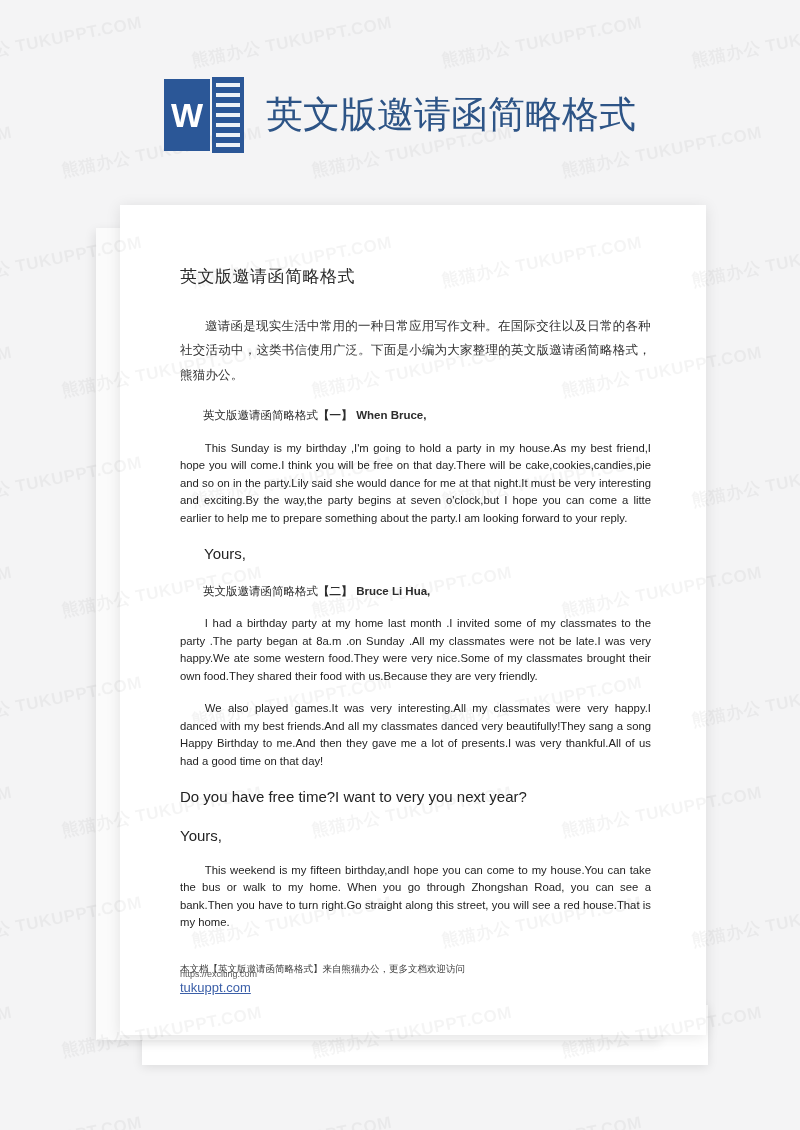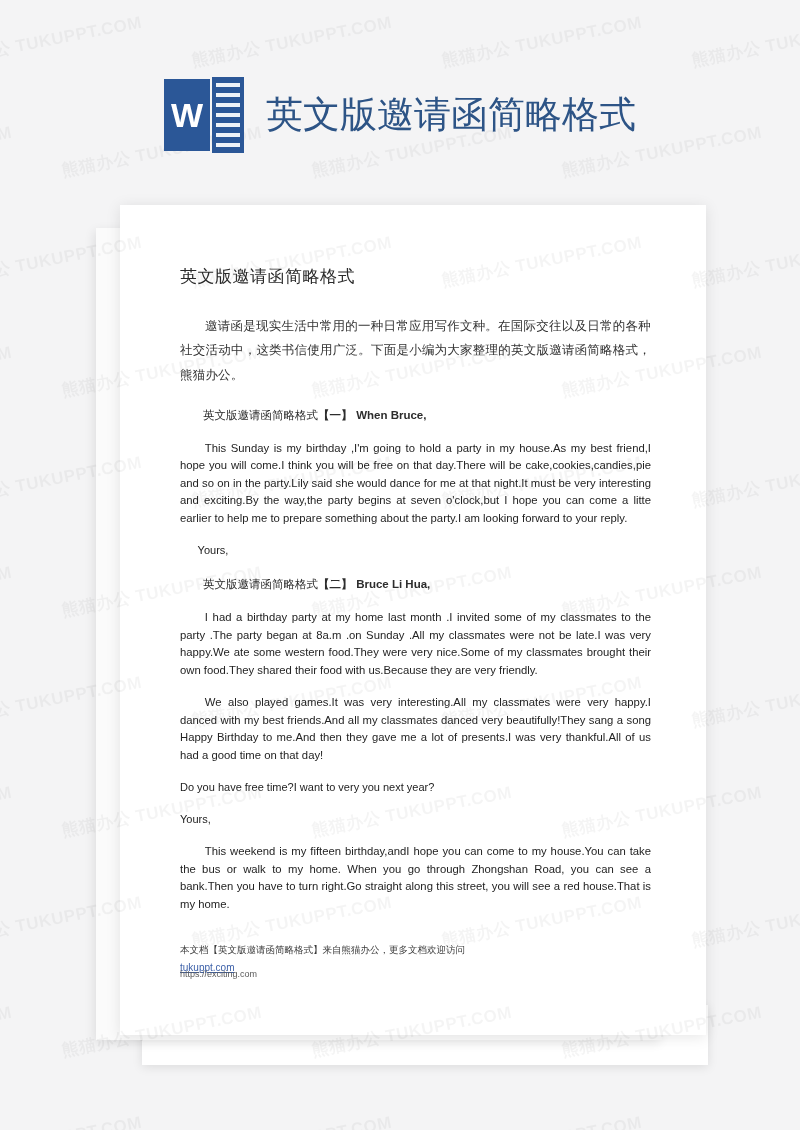--- a/index.html
+++ b/index.html
@@ -94,34 +94,34 @@
     font-family:"Liberation Sans","DejaVu Sans",sans-serif;
     font-weight:bold; font-size:11.5px;
   }
   .en-para{
     font-family:"Liberation Sans","DejaVu Sans",sans-serif;
     font-size:11.3px; line-height:1.55; color:#232323;
     text-align:justify; text-indent:2.2em; margin-bottom:15px;
   }
   .en-line{
     font-family:"Liberation Sans","DejaVu Sans",sans-serif;
-    font-size:11px; line-height:1.55; color:#232323;
+    font-size:15px; line-height:1.55; color:#232323;
     margin-bottom:15px;
   }
   .en-line.indent{ text-indent:1.6em; }
 
   .footer-note{
     margin-top:29px;
     font-family:"DejaVu Serif","Liberation Serif",serif;
     font-size:9.5px; line-height:1.75; color:#3a3a3a;
   }
   .footer-link{
     display:inline-block;
     font-family:"Liberation Sans","DejaVu Sans",sans-serif;
-    font-size:10px; color:#3b5fa8; text-decoration:underline;
+    font-size:13px; color:#3b5fa8; text-decoration:underline;
     cursor:pointer;
     text-align:center;
   }
   .page-url{
     position:absolute; left:60px; bottom:56px;
     font-family:"Liberation Sans","DejaVu Sans",sans-serif;
     font-size:9px; color:#5a5a5a;
   }
 </style>
 </head>

